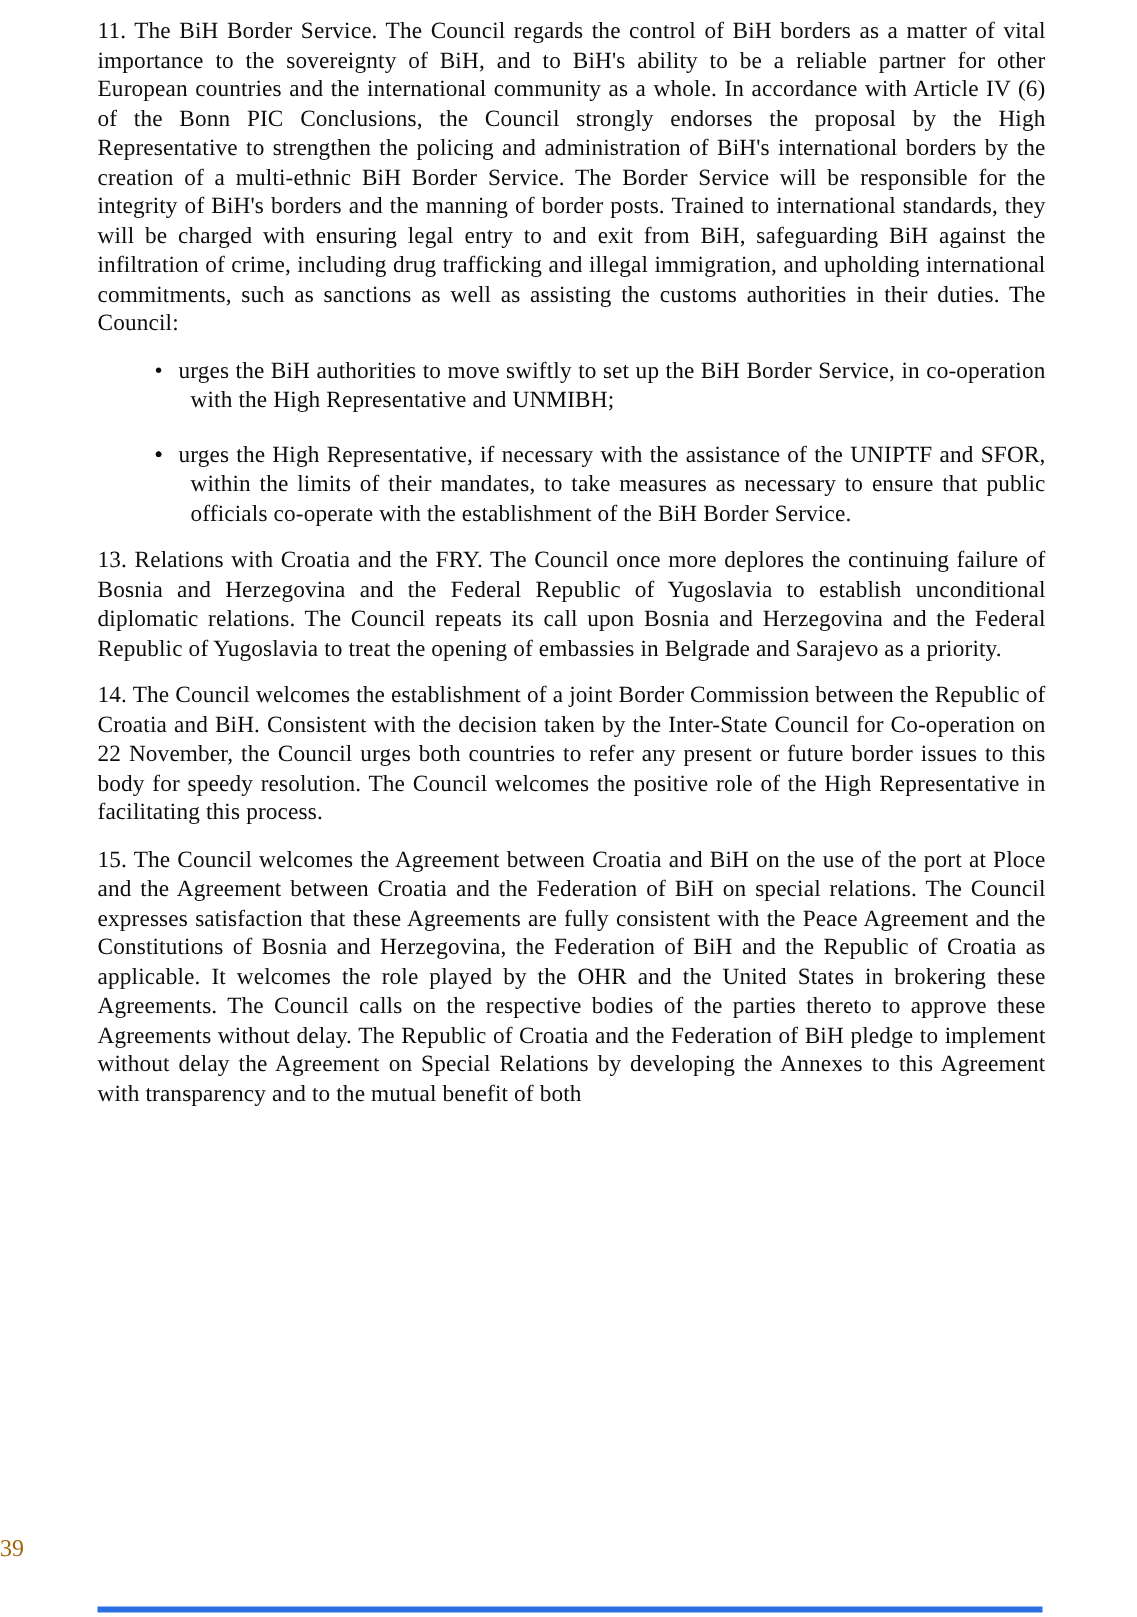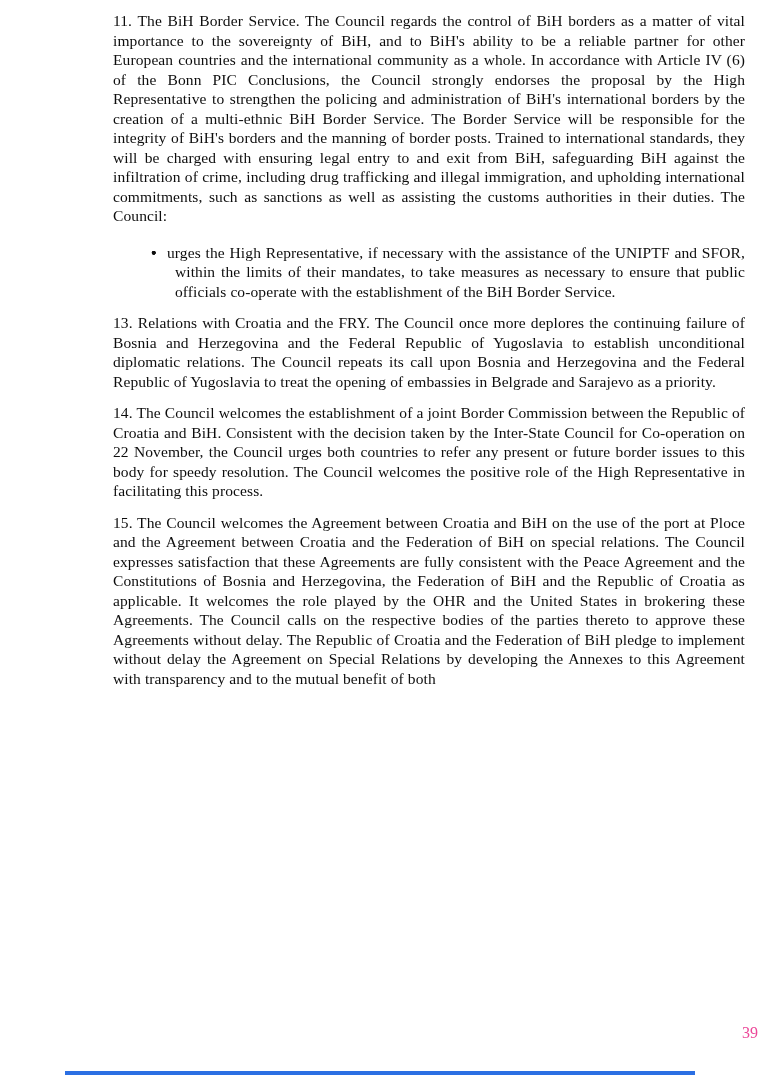--- a/index.html
+++ b/index.html
@@ -18,21 +18,20 @@
   }
   .text-col {
     position: absolute;
     left: 65px;
     top: 11px;
     width: 632px;
     font-size: 15.5px;
     line-height: 19.5px;
     text-align: justify;
     letter-spacing: 0.1px;
-    margin-left: 48px;
   }
   .para {
     margin: 0 0 12px 0;
   }
   .bullet-list {
     margin: 0 0 12px 0;
     padding: 0;
     list-style: none;
   }
   .bullet-item {
@@ -49,24 +48,24 @@
     left: 38px;
     top: 0;
     text-indent: 0;
     font-size: 15.5px;
   }
   .page-number {
     position: absolute;
     top: 1023px;
     left: 0;
     width: 758px;
-    text-align: right;
+    text-align: left;
     font-size: 16px;
     line-height: 20px;
-    color: #ec4899;
+    color: #a16207;
   }
   .scan-edge-line {
     position: absolute;
     left: 65px;
     top: 1071px;
     width: 630px;
     height: 4px;
     background: #2b6fe3;
   }
 </style>
@@ -74,20 +73,21 @@
 <body>
 
 <div class="page">
   <div class="text-col">
 
     <p class="para">11. The BiH Border Service. The Council regards the control of BiH borders as a matter of vital importance to the sovereignty of BiH, and to BiH's ability to be a reliable partner for other European countries and the international community as a whole. In accordance with Article IV (6) of the Bonn PIC Conclusions, the Council strongly endorses the proposal by the High Representative to strengthen the policing and administration of BiH's international borders by the creation of a multi-ethnic BiH Border Service. The Border Service will be responsible for the integrity of BiH's borders and the manning of border posts. Trained to international standards, they will be charged with ensuring legal entry to and exit from BiH, safeguarding BiH against the infiltration of crime, including drug trafficking and illegal immigration, and upholding international commitments, such as sanctions as well as assisting the customs authorities in their duties. The Council:</p>
 
     <ul class="bullet-list">
       <li class="bullet-item">
         <span class="bullet-marker">•</span>
+        <span>urges the BiH authorities to move swiftly to set up the BiH Border Service, in co-operation with the High Representative and UNMIBH;</span>
       </li>
       <li class="bullet-item">
         <span class="bullet-marker">•</span>
       </li>
       <li class="bullet-item">
         <span class="bullet-marker">•</span>
       </li>
     </ul>
 
 

